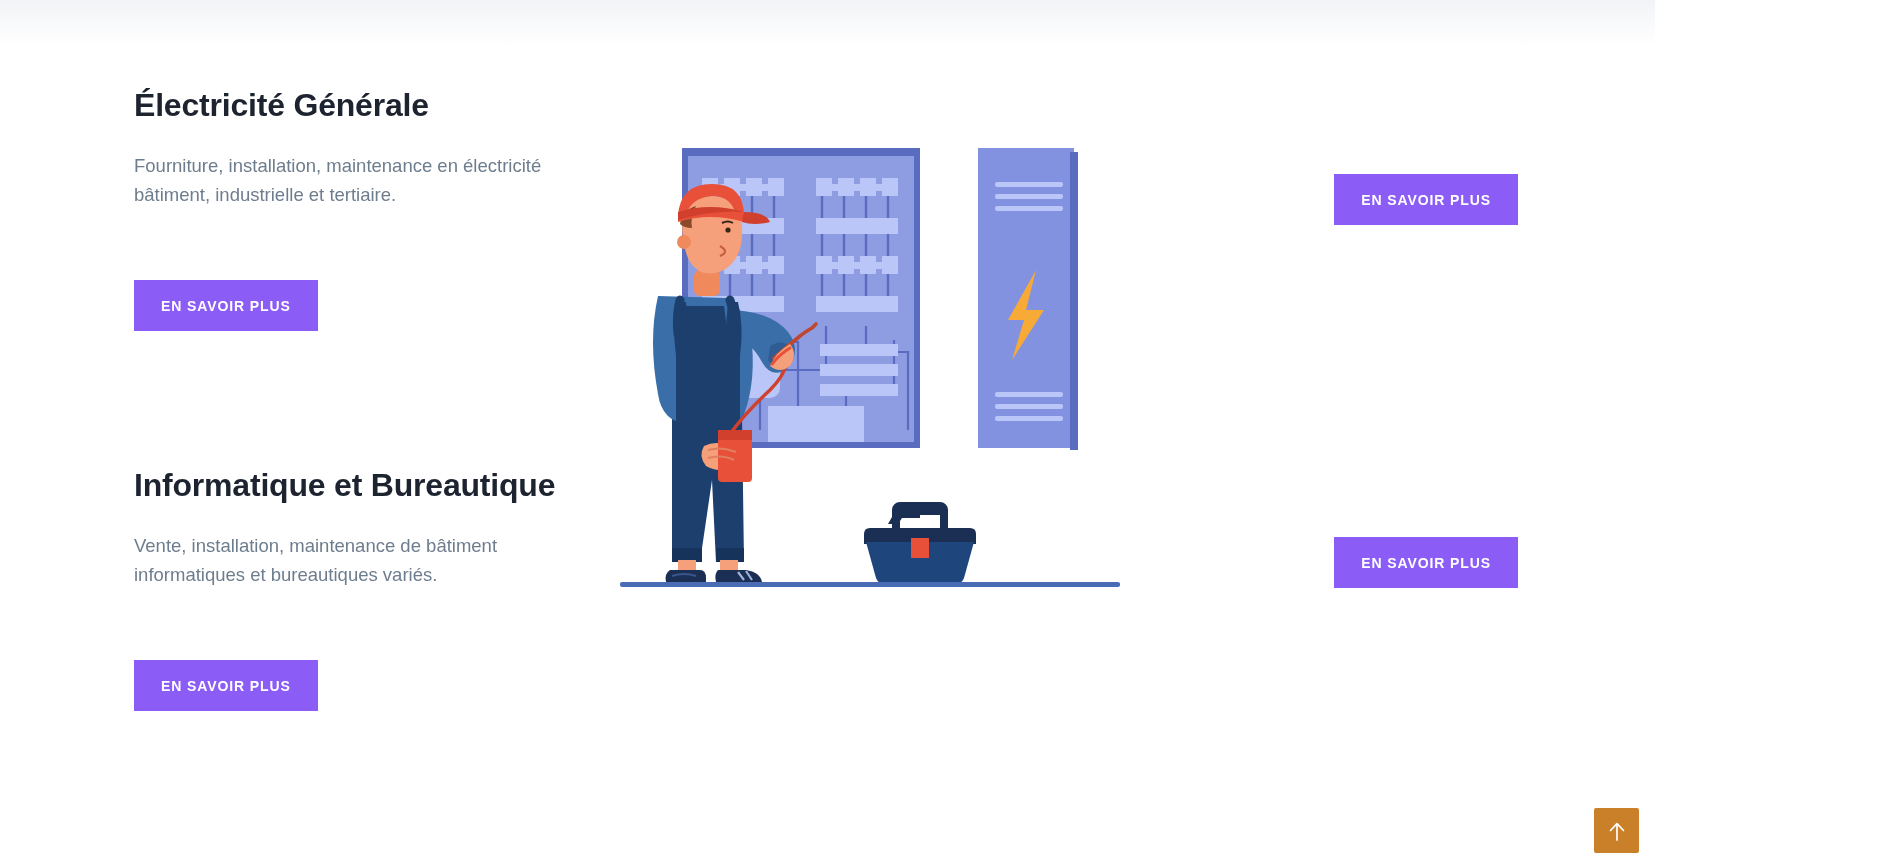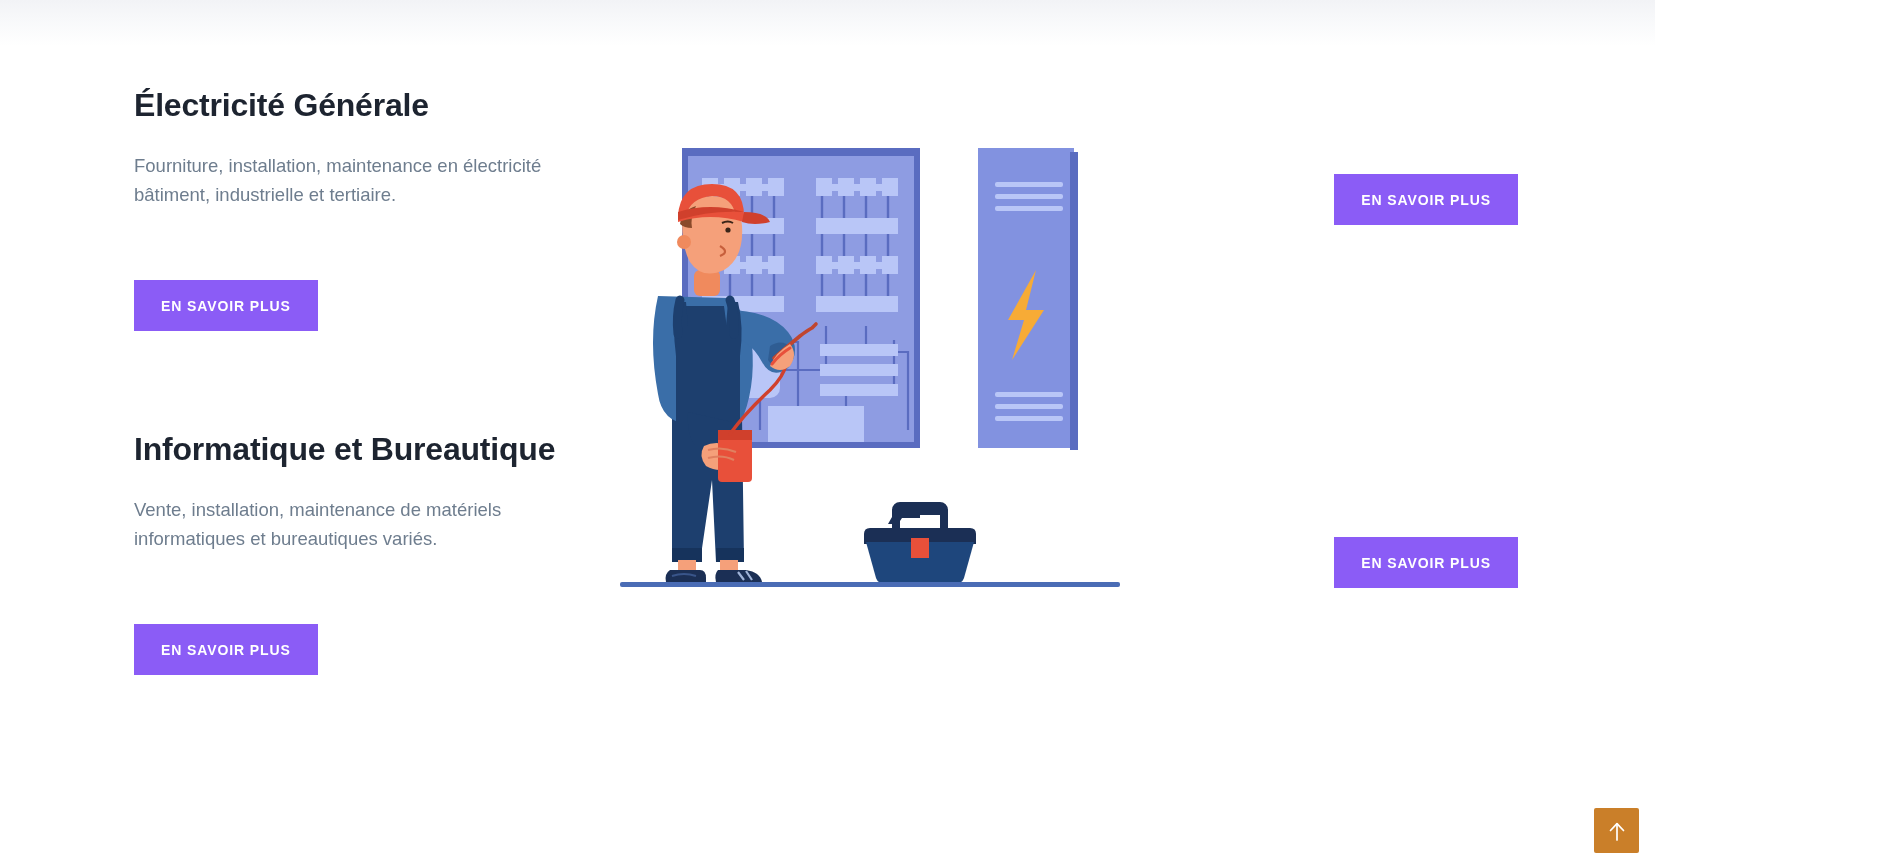--- a/index.html
+++ b/index.html
@@ -39,21 +39,21 @@
 
   
   .svc {
     position: absolute;
     width: 430px;
   }
   .svc-left  { left: 134px; text-align: left; }
   .svc-right { right: 137px; text-align: right; }
 
   .svc-1 { top: 86px; }
-  .svc-2 { top: 430px; }
+  .svc-2 { top: 466px; }
   .svc-3 { top: 103px; }
   .svc-4 { top: 466px; }
 
   .svc-title {
     margin: 0;
     font-size: 32px;
     line-height: 1.22;
     font-weight: 700;
     letter-spacing: -0.2px;
     color: #1d2430;
@@ -127,21 +127,21 @@
     <div class="svc svc-left svc-1">
       <h2 class="svc-title">Électricité Générale</h2>
       <p class="svc-desc">Fourniture, installation, maintenance en électricité bâtiment, industrielle et tertiaire.</p>
       <div class="btn-wrap-left">
         <button class="btn-more">EN SAVOIR PLUS</button>
       </div>
     </div>
 
     <div class="svc svc-left svc-2">
       <h2 class="svc-title">Informatique et Bureautique</h2>
-      <p class="svc-desc">Vente, installation, maintenance de matériels informatiques et bureautiques variés.</p>
+      <p class="svc-desc">Vente, installation, maintenance de bâtiment informatiques et bureautiques variés.</p>
       <div class="btn-wrap-left">
         <button class="btn-more">EN SAVOIR PLUS</button>
       </div>
     </div>
 
     <div class="svc svc-right svc-3">
       <div class="btn-wrap-right">
         <button class="btn-more">EN SAVOIR PLUS</button>
       </div>
     </div>

